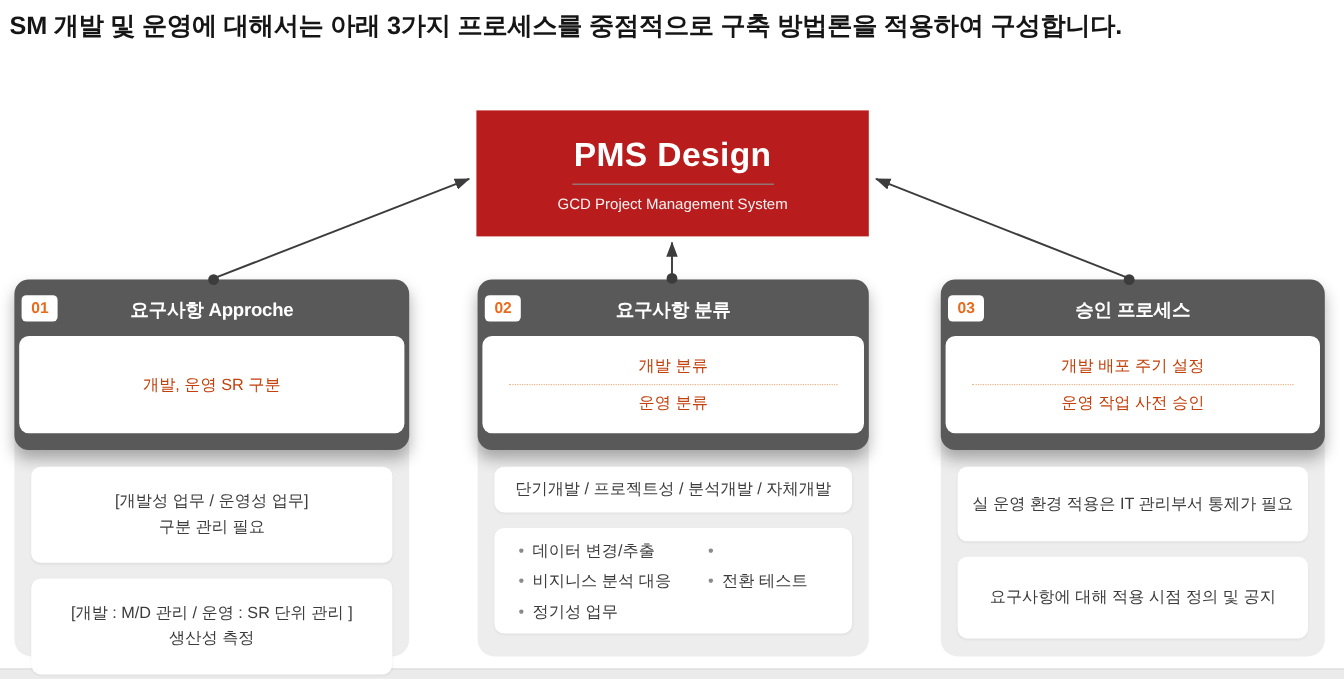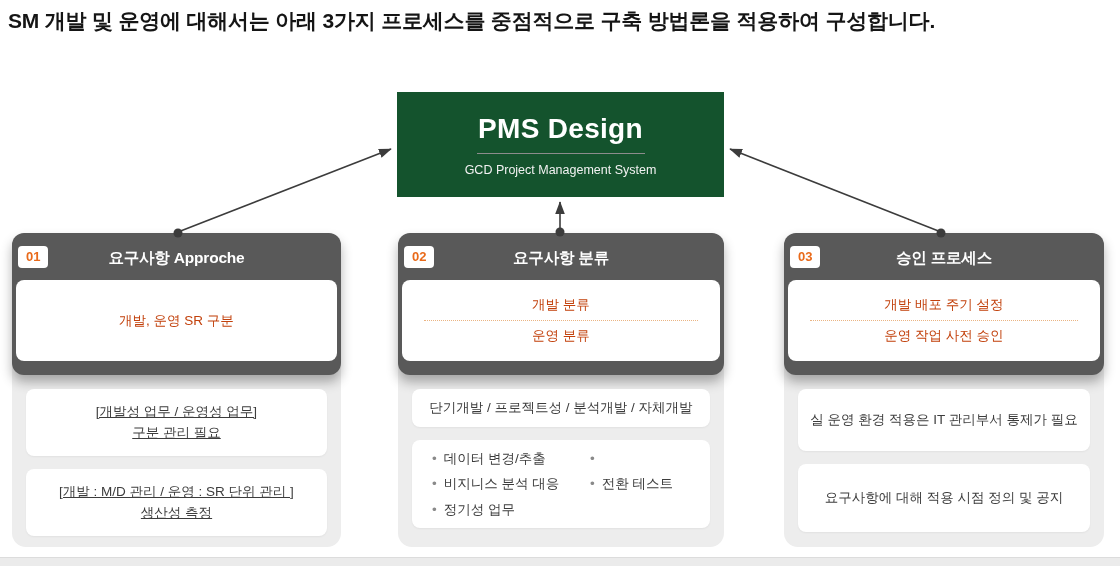--- a/index.html
+++ b/index.html
@@ -14,21 +14,21 @@
     font-size:21px;font-weight:600;color:#151515;letter-spacing:-0.2px;
   }
   
   .arrows{
     position:absolute;left:0;top:0;width:1120px;height:566px;
     pointer-events:none;z-index:5;
   }
   
   .pms-box{
     position:absolute;left:397px;top:92px;width:327px;height:105px;
-    background:#14532d;color:#ffffff;z-index:2;
+    background:#b91c1c;color:#ffffff;z-index:2;
     display:flex;flex-direction:column;align-items:center;justify-content:center;
     box-sizing:border-box;
   }
   .pms-title{font-size:28px;font-weight:700;letter-spacing:0.3px;}
   .pms-divider{width:168px;height:1px;background:#8c8c8c;margin:8px 0 9px;}
   .pms-subtitle{font-size:12.5px;color:#f2f2f2;}
   
   .column{
     position:absolute;top:233px;height:314px;border-radius:14px;
     background:#ededed;z-index:2;box-sizing:border-box;
@@ -56,21 +56,21 @@
   }
   .header-line{padding:3px 0;}
   .dotted-divider{width:86%;border-top:1px dotted #eab483;margin:3px 0;}
   .col-body{padding:14px;display:flex;flex-direction:column;gap:13px;}
   .card{
     background:#ffffff;border-radius:8px;
     display:flex;flex-direction:column;align-items:center;justify-content:center;
     text-align:center;font-size:13.5px;color:#3c3c3c;line-height:1.55;
     box-shadow:0 1px 2px rgba(0,0,0,0.05);box-sizing:border-box;
   }
-  .h65{height:67px;text-decoration:underline;} .h38{height:38px;} .h88{height:88px;} .h68{height:68px;} .h62{height:62px;}
+  .h65{height:80px;} .h38{height:38px;} .h88{height:88px;} .h68{height:68px;} .h62{height:62px;}
   .bullets-card{align-items:stretch;}
   .bullets-row{
     display:flex;align-items:flex-start;text-align:left;
     padding:0 10px 0 20px;box-sizing:border-box;gap:6px;
   }
   .bullet-list{display:flex;flex-direction:column;gap:8px;}
   .bullet-list.left{width:152px;flex:none;}
   .bullet-item{display:flex;gap:7px;font-size:13.5px;color:#3c3c3c;line-height:1.3;}
   .bullet-dot{color:#8a8a8a;}
   .bottom-strip{

